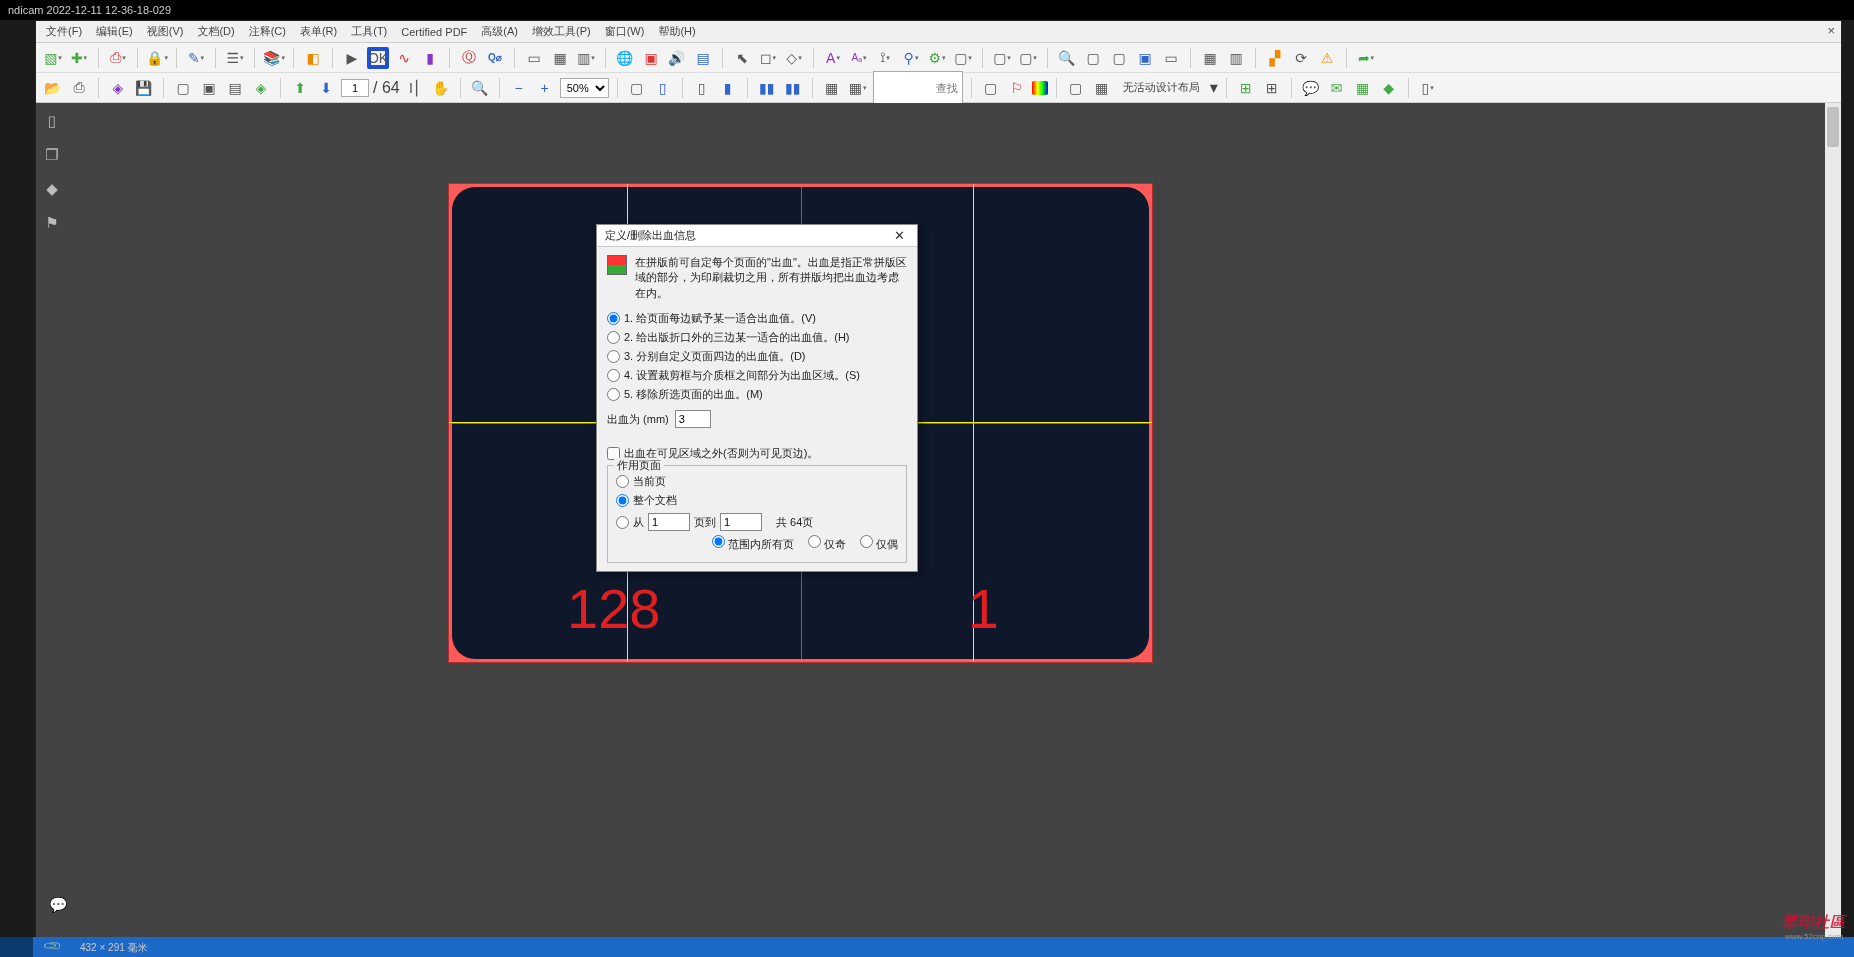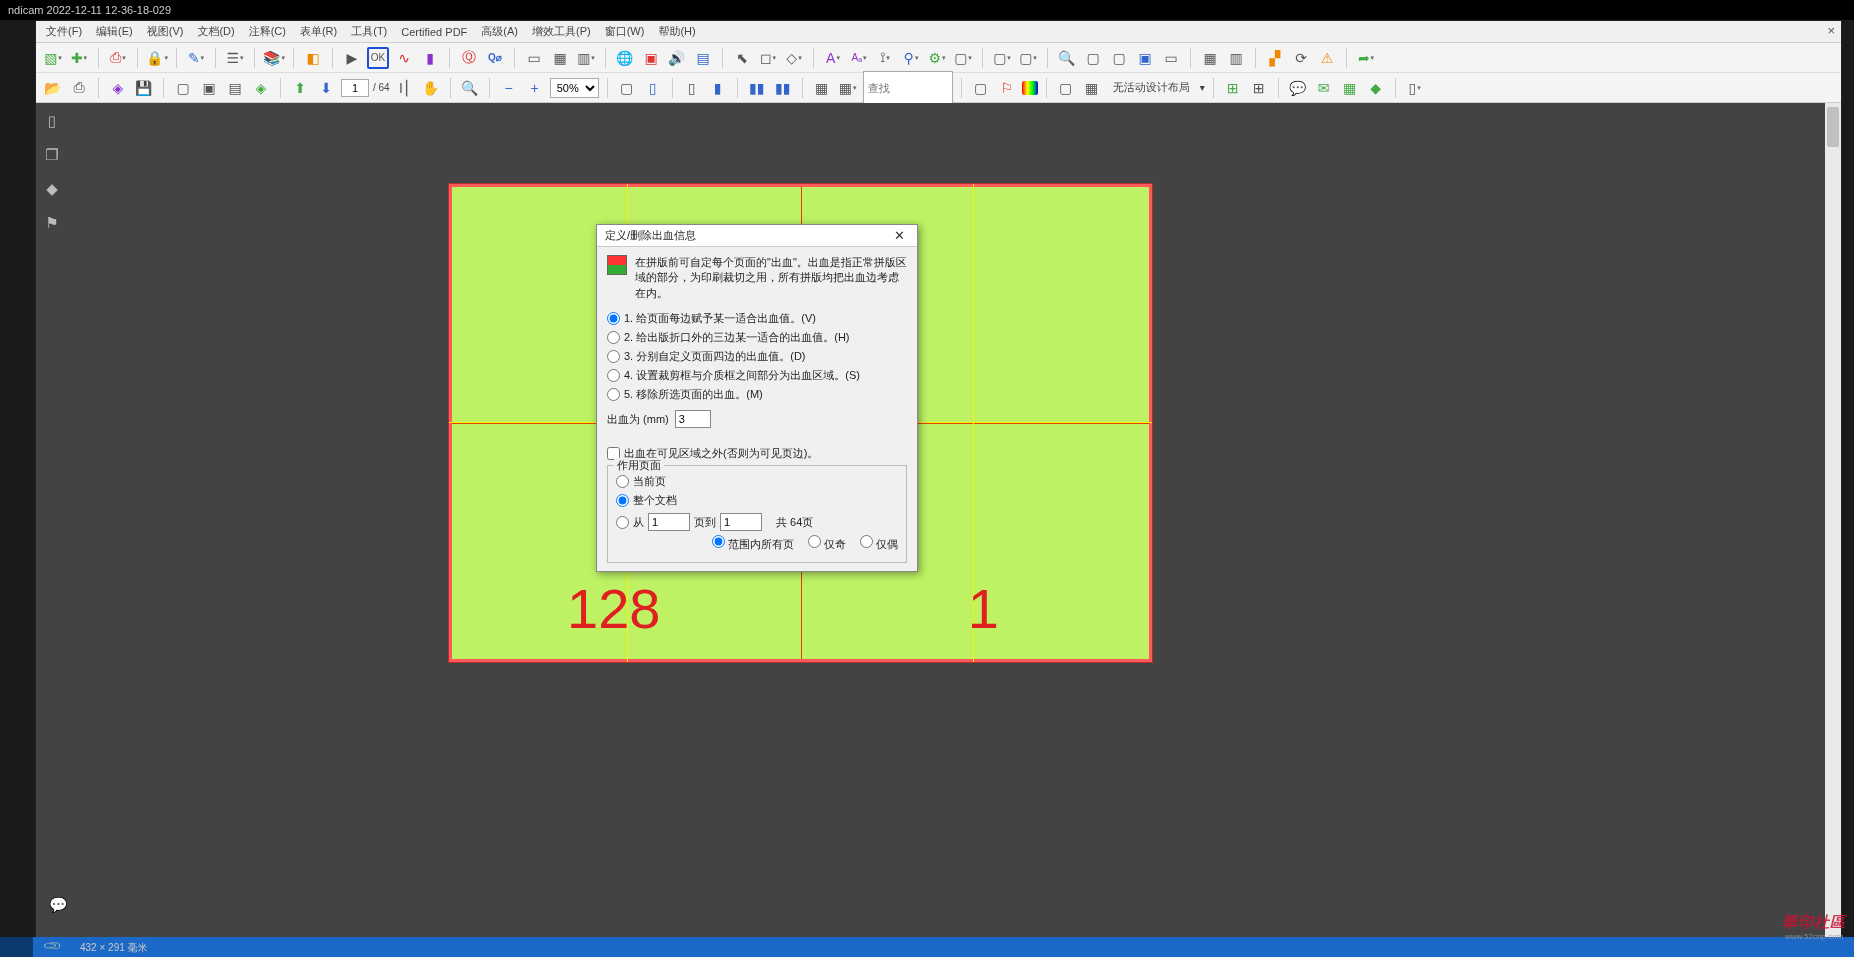--- a/index.html
+++ b/index.html
@@ -16,35 +16,35 @@
 .toolbar { background: #f4f4f4; border-bottom: 1px solid #ddd; padding: 3px 6px; height: 30px; display: flex; align-items: center; gap: 4px; }
 .tb-icon { width: 22px; height: 22px; display: inline-flex; align-items: center; justify-content: center; font-size: 14px; border-radius: 2px; cursor: pointer; color:#555;}
 .tb-sep { width: 1px; height: 20px; background: #ccc; margin: 0 4px; }
 .tb-drop::after { content: "▾"; font-size: 7px; color: #666; margin-left: 1px; }
 
 .preset-bar { background: #f4f4f4; border-bottom: 1px solid #ddd; padding: 4px 8px; height: 28px; display: flex; align-items: center; font-size: 11px; color: #444; }
 .preset-bar .swatch { width: 16px; height: 14px; background: linear-gradient(45deg, #e8a 50%, #ae8 50%); margin-right: 6px; border:1px solid #aaa;}
 
 .nav-bar { background: #f4f4f4; border-bottom: 1px solid #ccc; padding: 3px 6px; height: 30px; display: flex; align-items: center; gap: 4px; }
 .nav-input { width: 28px; height: 18px; font-size: 11px; text-align: center; border: 1px solid #aaa; background: #fff; }
-.nav-text { font-size: 10px; color: #444; }
+.nav-text { font-size: 16px; color: #444; }
 .zoom-select { height: 20px; font-size: 11px; border: 1px solid #aaa; background: #fff; padding: 0 2px; }
-.search-box { width: 90px; height: 33px; font-size: 11px; border: 1px solid #aaa; padding: 16px 4px; }
+.search-box { width: 90px; height: 33px; font-size: 11px; border: 1px solid #aaa; padding: 16px 4px; text-align: right; }
 .layout-text { font-size: 11px; color: #444; padding: 0 6px; }
 
 .workspace { flex: 1; display: flex; background: #434343; position: relative; }
 .side-tools { width: 32px; background: #434343; padding-top: 8px; display: flex; flex-direction: column; align-items: center; gap: 14px; }
 .side-icon { width: 20px; height: 20px; color: #bbb; display:flex; align-items:center; justify-content:center; font-size:15px; cursor:pointer;}
 
 .canvas-area { flex: 1; position: relative; overflow: hidden; }
 .scrollbar-v { position: absolute; right: 0; top: 0; bottom: 0; width: 16px; background: #e9e9e9; }
 .scrollbar-v .thumb { position: absolute; left: 2px; right: 2px; top: 4px; height: 40px; background: #c0c0c0; border-radius: 2px; }
 
 .page-wrap { position: absolute; left: 380px; top: 80px; width: 705px; height: 480px; background: #ff5a5a; border:1px solid #b03030;}
-.page-inner { position: absolute; left: 3px; top: 3px; right: 3px; bottom: 3px; background: #bef264; }
+.page-inner { position: absolute; left: 3px; top: 3px; right: 3px; bottom: 3px; background: #0f172a; border-radius: 23px; }
 .guide-v { position: absolute; top: -3px; bottom: -3px; width: 1px; background: #f8f200; }
 .guide-h { position: absolute; left: -3px; right: -3px; height: 1px; background: #f8f200; }
 .center-v { position: absolute; top: 0; bottom: 0; width: 1px; background: #d40; left: 50%; }
 .center-h { position: absolute; left: 0; right: 0; height: 1px; background: #d40; top: 50%; }
 .page-num { position: absolute; bottom: 18px; font-size: 56px; color: #e02020; font-weight: 400; font-family: Arial, sans-serif;}
 .page-num.left { left: 115px; }
 .page-num.right { right: 150px; }
 
 .dialog { position: absolute; left: 596px; top: 224px; width: 322px; background: #f0f0f0; border: 1px solid #888; box-shadow: 2px 2px 8px rgba(0,0,0,0.4); font-size: 11px; color: #222; }
 .dlg-title { background: #fff; padding: 4px 8px; border-bottom: 1px solid #ccc; display: flex; justify-content: space-between; align-items: center; height: 22px;}
@@ -112,21 +112,21 @@
     <span class="tb-sep"></span>
     <span class="tb-icon tb-drop ico-blue">✎</span>
     <span class="tb-sep"></span>
     <span class="tb-icon tb-drop">☰</span>
     <span class="tb-sep"></span>
     <span class="tb-icon tb-drop ico-blue">📚</span>
     <span class="tb-sep"></span>
     <span class="tb-icon ico-orange">◧</span>
     <span class="tb-sep"></span>
     <span class="tb-icon">▶</span>
-    <span class="tb-icon" style="font-size:10px;border:2px solid #1d4ed8;padding:0 2px;">OK</span>
+    <span class="tb-icon" style="font-size:14px;border:4px solid #1d4ed8;padding:0 2px;">OK</span>
     <span class="tb-icon ico-red">∿</span>
     <span class="tb-icon ico-purple">▮</span>
     <span class="tb-sep"></span>
     <span class="tb-icon ico-red">Ⓠ</span>
     <span class="tb-icon ico-blue" style="font-size:10px;font-weight:bold;">Q⌀</span>
     <span class="tb-sep"></span>
     <span class="tb-icon">▭</span>
     <span class="tb-icon">▦</span>
     <span class="tb-icon tb-drop">▥</span>
     <span class="tb-sep"></span>

